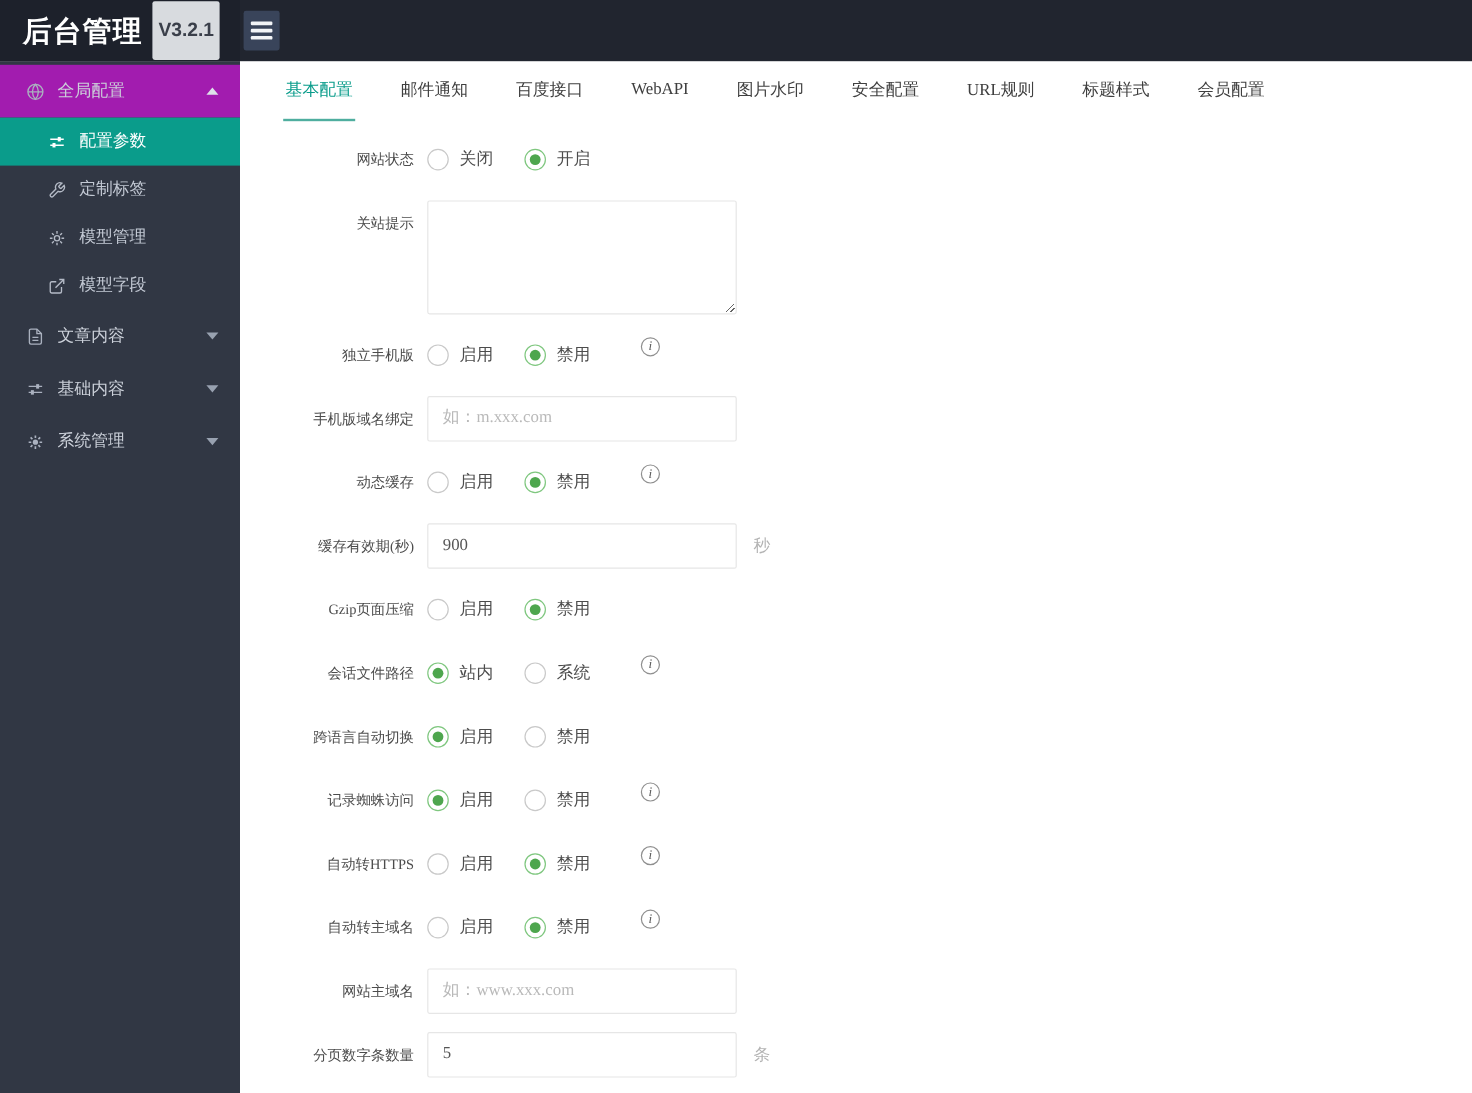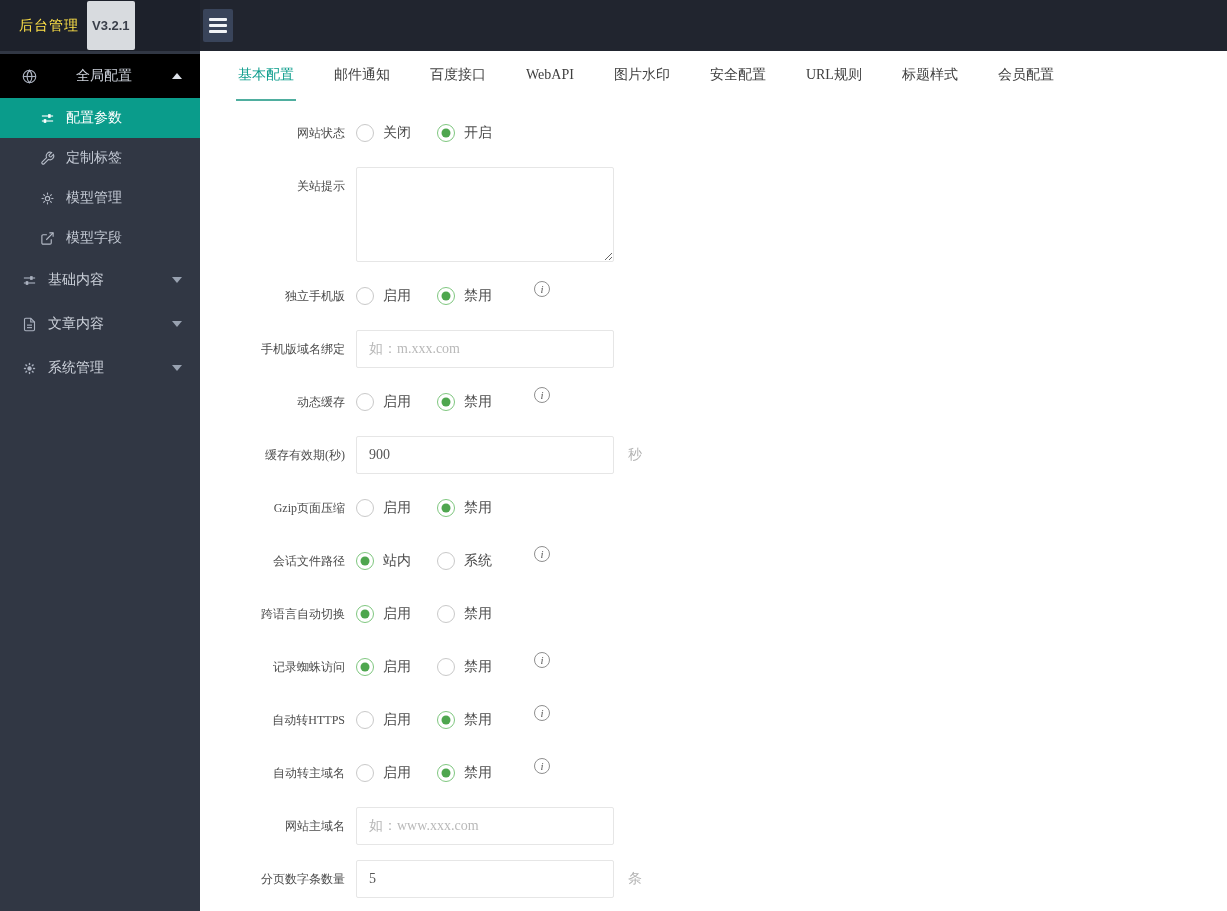--- a/index.html
+++ b/index.html
@@ -13,42 +13,42 @@
 
   
   .header {
     position:absolute; top:0; left:0; right:0; height:51px;
     background:#21252f; display:flex; align-items:center; z-index:10;
   }
   .brand {
     width:200px; flex-shrink:0; display:flex; align-items:center;
     padding-left:19px; gap:8px; background:#1d212b; height:100%;
   }
-  .brand-title { color:#fde047; font-size:14px; font-weight:normal; letter-spacing:1px; }
+  .brand-title { color:#ffffff; font-size:24px; font-weight:bold; letter-spacing:1px; }
   .version-badge {
-    background:#d8dbdf; color:#3a3f4a; font-size:13px; font-weight:bold;
+    background:#d8dbdf; color:#3a3f4a; font-size:16px; font-weight:bold;
     padding:17px 5px; border-radius:2px; line-height:15px;
   }
   .menu-toggle {
     margin-left:3px; width:30px; height:33px; border:none; cursor:pointer;
     background:#39445a; border-radius:2px;
     display:flex; flex-direction:column; justify-content:center; align-items:center; gap:3px;
   }
   .menu-toggle span { width:18px; height:3px; background:#f2f4f7; border-radius:1px; }
 
   
   .sidebar {
     position:absolute; top:51px; left:0; bottom:0; width:200px;
     background:#313744; padding-top:3px;
   }
   .side-group-hd {
     height:44px; display:flex; align-items:center; padding:0 18px 0 22px;
     color:#ccd1da; cursor:pointer; font-size:14px;
   }
-  .side-group-hd.parent-active { background:#000000;gap:28px; }
+  .side-group-hd.parent-active { background:#a21caf; }
   .side-group-hd .s-icon { margin-right:11px; color:#aab1bf; display:flex; }
   .side-group-hd .caret { margin-left:auto; }
   .caret-up {
     width:0; height:0; border-left:5px solid transparent; border-right:5px solid transparent;
     border-bottom:6px solid #dde1e8;
   }
   .caret-down {
     width:0; height:0; border-left:5px solid transparent; border-right:5px solid transparent;
     border-top:6px solid #98a1b0;
   }
@@ -190,40 +190,40 @@
             <polyline points="15 3 21 3 21 9"></polyline>
             <line x1="10" y1="14" x2="21" y2="3"></line>
           </svg>
       </span>
       <span>模型字段</span>
     </div>
 
     <div class="side-group-hd">
       <span class="s-icon">
         <svg width="15" height="15" viewBox="0 0 24 24" fill="none" stroke="currentColor" stroke-width="1.8">
+            <path d="M14 2H6a2 2 0 0 0-2 2v16a2 2 0 0 0 2 2h12a2 2 0 0 0 2-2V8z"></path>
+            <polyline points="14 2 14 8 20 8"></polyline>
+            <line x1="16" y1="13" x2="8" y2="13"></line>
+            <line x1="16" y1="17" x2="8" y2="17"></line>
+          </svg>
+      </span>
+      <span>文章内容</span>
+      <span class="caret caret-down"></span>
+    </div>
+
+    <div class="side-group-hd">
+      <span class="s-icon">
+        <svg width="15" height="15" viewBox="0 0 24 24" fill="none" stroke="currentColor" stroke-width="1.8">
             <line x1="3" y1="8" x2="21" y2="8"></line>
             <line x1="3" y1="16" x2="21" y2="16"></line>
             <rect x="13" y="5" width="4" height="6" fill="currentColor" stroke="none"></rect>
             <rect x="6" y="13" width="4" height="6" fill="currentColor" stroke="none"></rect>
           </svg>
       </span>
       <span>基础内容</span>
-      <span class="caret caret-down"></span>
-    </div>
-
-    <div class="side-group-hd">
-      <span class="s-icon">
-        <svg width="15" height="15" viewBox="0 0 24 24" fill="none" stroke="currentColor" stroke-width="1.8">
-            <path d="M14 2H6a2 2 0 0 0-2 2v16a2 2 0 0 0 2 2h12a2 2 0 0 0 2-2V8z"></path>
-            <polyline points="14 2 14 8 20 8"></polyline>
-            <line x1="16" y1="13" x2="8" y2="13"></line>
-            <line x1="16" y1="17" x2="8" y2="17"></line>
-          </svg>
-      </span>
-      <span>文章内容</span>
       <span class="caret caret-down"></span>
     </div>
 
 
 
     <div class="side-group-hd">
       <span class="s-icon">
         <svg width="15" height="15" viewBox="0 0 24 24" fill="none" stroke="currentColor" stroke-width="2.2">
             <circle cx="12" cy="12" r="3.5" fill="currentColor" stroke="none"></circle>
             <line x1="12" y1="3" x2="12" y2="6.5"></line>

